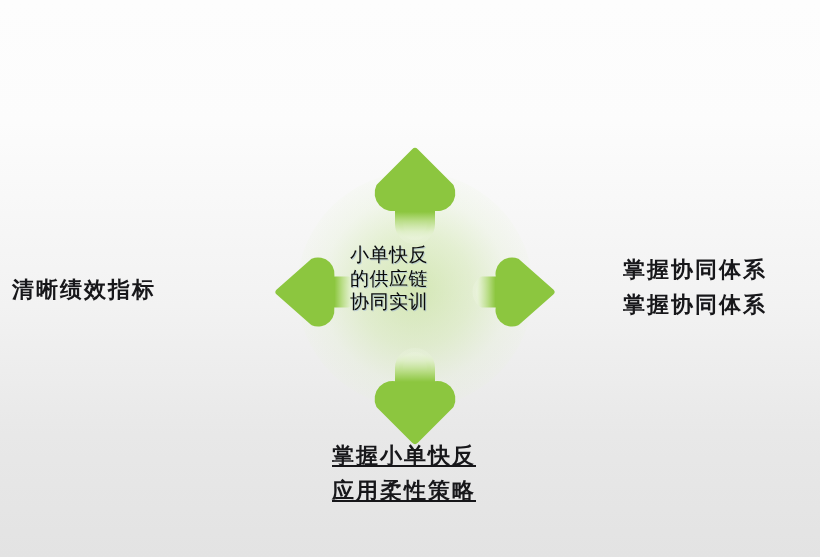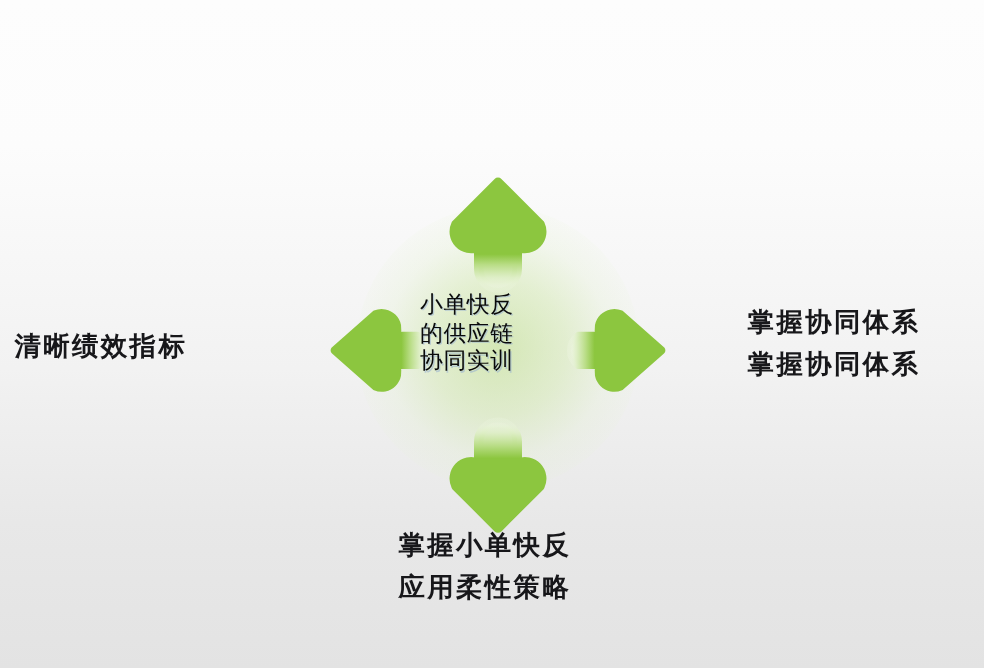--- a/index.html
+++ b/index.html
@@ -77,21 +77,21 @@
     font-size: 22px;
     font-weight: bold;
     line-height: 1.58;
     color: #17171a;
     letter-spacing: 2px;
     white-space: nowrap;
   }
   .label .line { display: block; }
 
   #label-top    { left: 358px; top: 62px;  text-align: center; }
-  #label-bottom { left: 332px; top: 438px; text-align: center; }
+  #label-bottom { left: 332px; top: 438px; text-align: center; text-decoration: underline; }
   #label-left   { left: 12px;  top: 272px; text-align: left; }
   #label-right  { left: 623px; top: 252px; text-align: left; }
 </style>
 </head>
 <body>
 
 <div id="diagram-canvas">
 
   <div class="center-glow"></div>
 

